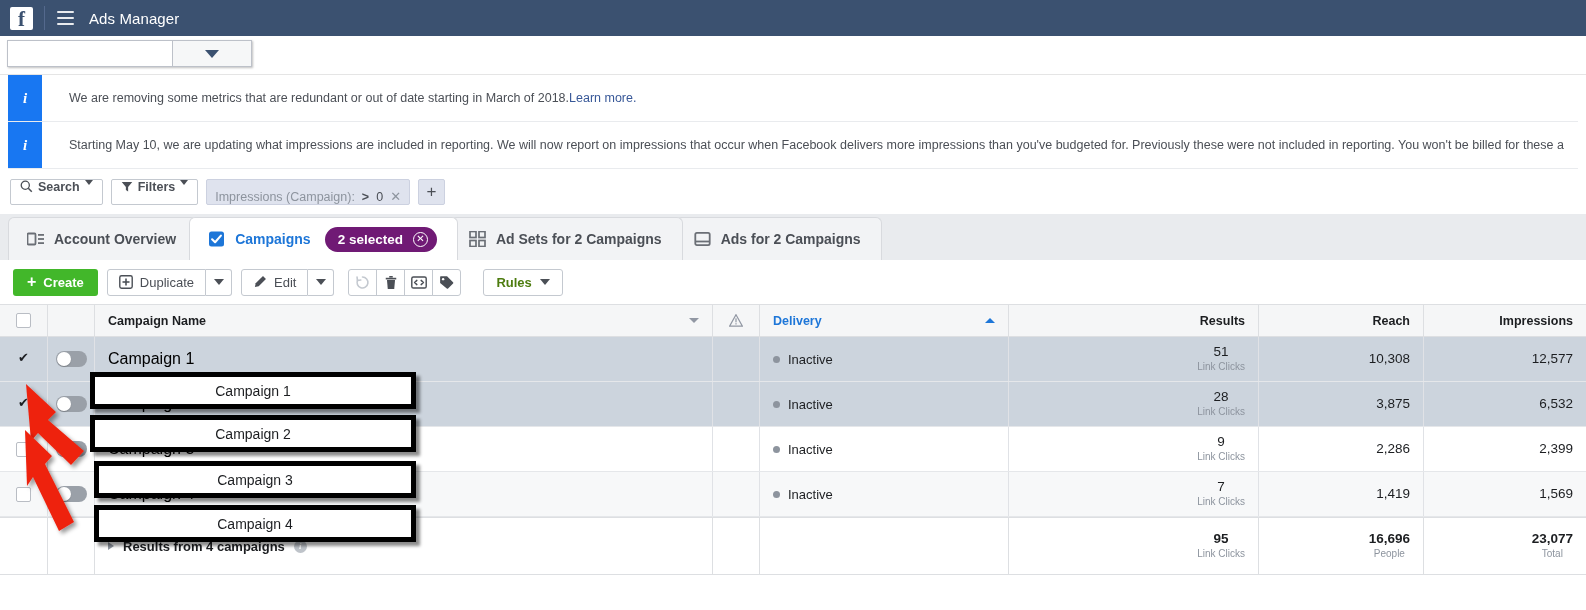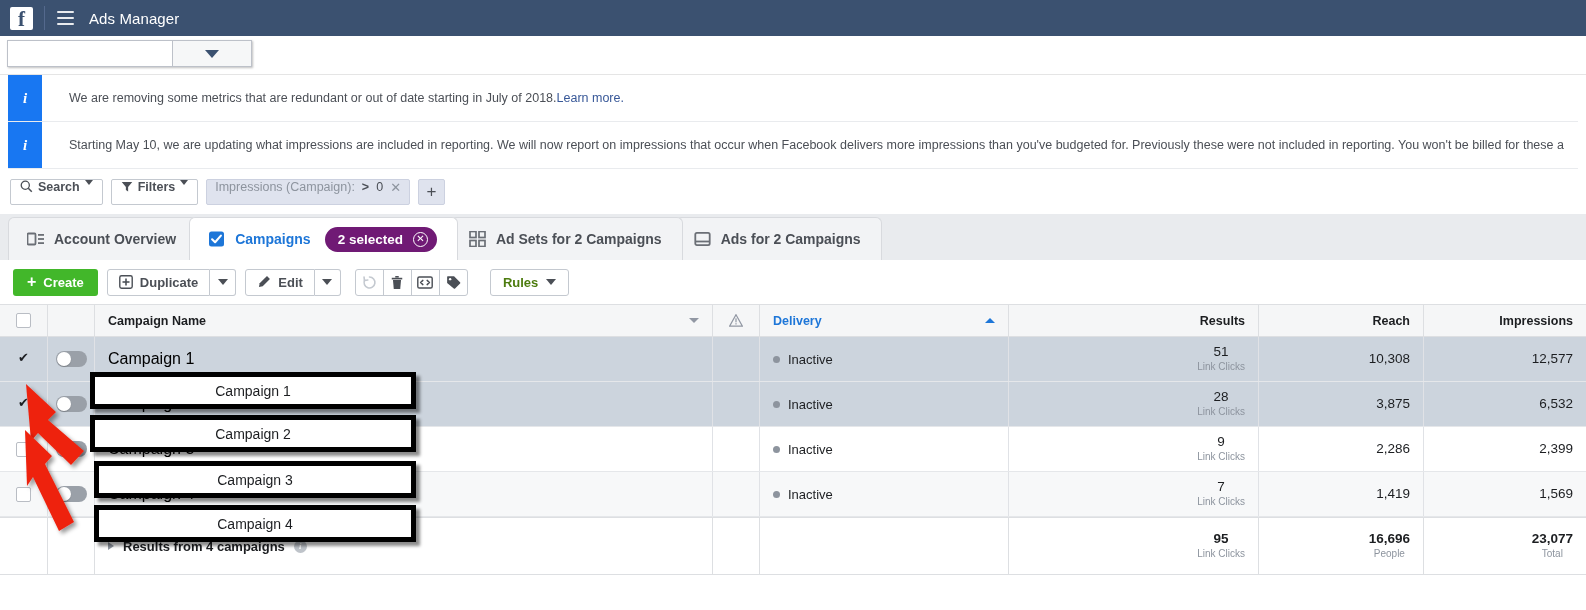--- a/index.html
+++ b/index.html
@@ -75,21 +75,21 @@
     border-bottom: 1px solid #e9ebee;
   }
   .fbtn {
     height: 26px; display: flex; align-items: flex-start; gap: 5px;
     border: 1px solid #c4c9d0; border-radius: 2px; background: #fff;
     padding: 0 9px; font-size: 12.5px; font-weight: bold; color: #4b4f56;
     cursor: pointer;
   }
   .fbtn .tri { width:0;height:0;border-left:4px solid transparent;border-right:4px solid transparent;border-top:5px solid #4b4f56; }
   .chip {
-    height: 26px; display: flex; align-items: flex-start; gap: 7px;
+    height: 26px; display: flex; align-items: flex-end; gap: 7px;
     background: #dfe3ee; border: 1px solid #ccd1e0; border-radius: 2px;
     padding: 0 8px; font-size: 12.5px; color: #8d949e; cursor: pointer;
   }
   .chip .op { color: #4b4f56; font-weight: bold; }
   .chip .val { color: #4b4f56; }
   .chip .x { color: #8d949e; font-size: 13px; }
   .plusbtn {
     width: 27px; height: 26px; background: #dfe3ee; border: 1px solid #ccd1e0;
     border-radius: 2px; display: flex; align-items: center; justify-content: center;
     font-size: 17px; color: #4b4f56; cursor: pointer; line-height: 1;
@@ -131,21 +131,21 @@
   }
   .btn-create {
     height: 27px; background: #42b72a; color: #fff; border-radius: 3px;
     display: flex; align-items: center; gap: 7px; padding: 0 14px;
     font-size: 13px; font-weight: bold; cursor: pointer;
   }
   .split { display: flex; }
   .btn-g {
     height: 27px; background: #fff; border: 1px solid #c4c9d0;
     display: flex; align-items: center; gap: 7px; padding: 0 11px;
-    font-size: 13px; font-weight: bold; color: #4b4f56; cursor: pointer;
+    font-size: 13px; font-weight: normal; color: #4b4f56; cursor: pointer;
     border-radius: 3px 0 0 3px;
   }
   .btn-g2 {
     width: 26px; height: 27px; background: #fff; border: 1px solid #c4c9d0;
     border-left: none; border-radius: 0 3px 3px 0;
     display: flex; align-items: center; justify-content: center; cursor: pointer;
   }
   .icn-group { display: flex; margin-left: 5px; }
   .icn-btn {
     width: 29px; height: 27px; border: 1px solid #c4c9d0; background: #fff;
@@ -251,21 +251,21 @@
       <div class="acct-input" placeholder=""></div>
       <div class="acct-caret">
         <div class="caret-down"></div>
       </div>
     </div>
   </div>
 
   <div class="banner">
     <div class="banner-icon">i</div>
     <div class="banner-text">
-      <span>We are removing some metrics that are redundant or out of date starting in July of 2018. </span>
+      <span>We are removing some metrics that are redundant or out of date starting in March of 2018. </span>
         <a href="#">Learn more.</a>
     </div>
   </div>
   <div class="banner">
     <div class="banner-icon">i</div>
     <div class="banner-text">Starting May 10, we are updating what impressions are included in reporting. We will now report on impressions that occur when Facebook delivers more impressions than you've budgeted for. Previously these were not included in reporting. You won't be billed for these a</div>
   </div>
 
   <div class="filterbar">
     <div class="fbtn">

